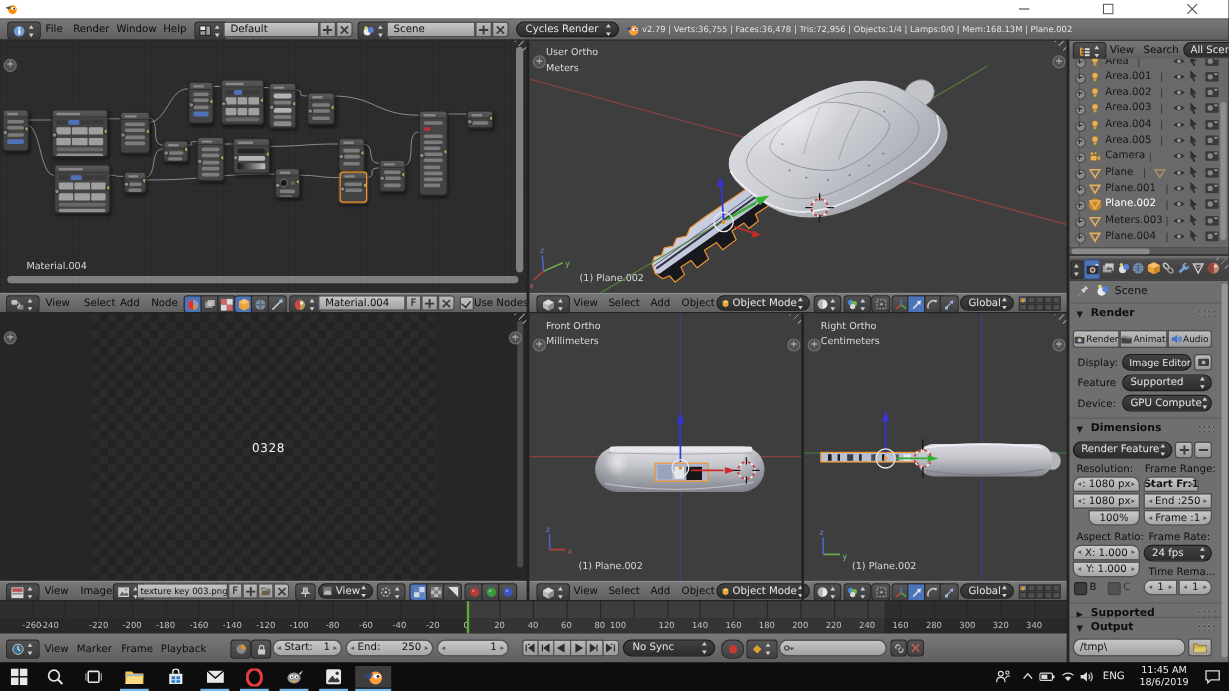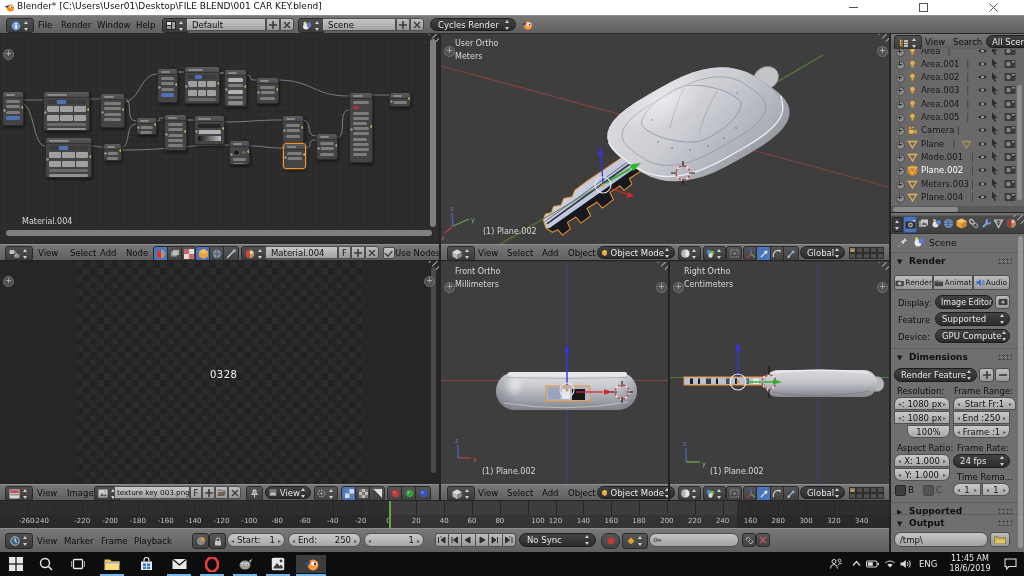--- a/index.html
+++ b/index.html
@@ -68,21 +68,20 @@
 
 <div id="root">
 
 <div class="abs titlebar">
 <svg class="abs" style="left:4px;top:2px" width="11" height="11" viewBox="0 0 11 11">
 <circle cx="6.4" cy="6" r="3.6" fill="#ff8b00"></circle>
 <ellipse cx="7.3" cy="5.1" rx="2" ry="1.3" fill="#fff"></ellipse>
 <circle cx="7.8" cy="5.2" r="0.8" fill="#1d2d57"></circle>
 <path d="M0.5 4.5 L5 3 L3.5 6 Z" fill="#2a4b8d"></path>
 </svg>
-<span class="ttl">Blender* [C:\Users\User01\Desktop\FILE BLEND\001 CAR KEY.blend]</span>
 <div class="winbtn" style="left:849px;">
 <svg width="9" height="9" viewBox="0 0 9 9" style="margin-top:3px">
           <rect x="0" y="4" width="9" height="1" fill="#555"></rect>
         </svg>
 </div>
 <div class="winbtn" style="left:919px;">
 <svg width="9" height="9" viewBox="0 0 9 9" style="margin-top:3px">
           <rect x="0.5" y="0.5" width="8" height="8" fill="none" stroke="#555" stroke-width="1"></rect>
         </svg>
 </div>
@@ -152,20 +151,21 @@
 <div class="dd" style="left:430px;top:2px;width:86px;height:13px;padding:0 4px 0 7px;">
 <span>Cycles Render</span>
 <span class="udar" style="margin-left:auto"></span>
 </div>
 <svg class="abs" style="left:521px;top:3px" width="12" height="12" viewBox="0 0 12 12">
 <circle cx="7" cy="6.5" r="4" fill="#ff9c3c"></circle>
 <ellipse cx="8" cy="5.5" rx="2.2" ry="1.4" fill="#fff"></ellipse>
 <circle cx="8.6" cy="5.6" r="0.9" fill="#1d2d57"></circle>
 <path d="M0.5 5 L5.5 3.2 L4 6.4 Z" fill="#2a4b8d"></path>
 </svg>
+<span class="menu" style="left:535px;font-size:7px;color:#e4e4e4;">v2.79 | Verts:36,755 | Faces:36,478 | Tris:72,956 | Objects:1/4 | Lamps:0/0 | Mem:168.13M | Plane.002</span>
 </div>
 
 <div class="abs" id="node-editor" style="left:0;top:33px;width:439px;height:211px;background:#2d2d2d;overflow:hidden;
 background-image:linear-gradient(#292929 1px,transparent 1px),linear-gradient(90deg,#292929 1px,transparent 1px);
 background-size:6px 6px;">
 <svg class="abs" id="node-wires" style="left:0;top:0" width="439" height="211">
         <path d="M22,67 C34,67 31,67 43,67" fill="none" stroke="#d0d0d0" stroke-width="0.8" opacity="0.6"></path>
         <path d="M22,71 C34,71 33,113 45,113" fill="none" stroke="#d0d0d0" stroke-width="0.8" opacity="0.6"></path>
         <path d="M88,66 C100,66 88,66 100,66" fill="none" stroke="#d0d0d0" stroke-width="0.8" opacity="0.6"></path>
         <path d="M90,113 C102,113 91,114 103,114" fill="none" stroke="#d0d0d0" stroke-width="0.8" opacity="0.6"></path>
@@ -1011,21 +1011,21 @@
       <span class="ticklabel" style="left: 388.5px; top: 16.5px;">0</span>
       <div class="abs" style="left: 416.34px; top: 0px; width: 1px; height: 15px; background: rgb(39, 39, 39);"></div>
       <span class="ticklabel" style="left: 416.34px; top: 16.5px;">20</span>
       <div class="abs" style="left: 444.18px; top: 0px; width: 1px; height: 15px; background: rgb(39, 39, 39);"></div>
       <span class="ticklabel" style="left: 444.18px; top: 16.5px;">40</span>
       <div class="abs" style="left: 472.02px; top: 0px; width: 1px; height: 15px; background: rgb(39, 39, 39);"></div>
       <span class="ticklabel" style="left: 472.02px; top: 16.5px;">60</span>
       <div class="abs" style="left: 499.86px; top: 0px; width: 1px; height: 15px; background: rgb(39, 39, 39);"></div>
       <span class="ticklabel" style="left: 499.86px; top: 16.5px;">80</span>
       <div class="abs" style="left: 527.7px; top: 0px; width: 1px; height: 15px; background: rgb(39, 39, 39);"></div>
-      <span class="ticklabel" style="left: 538px; top: 16.5px;">100</span>
+      <span class="ticklabel" style="left: 515px; top: 16.5px;">100</span>
       <div class="abs" style="left: 555.54px; top: 0px; width: 1px; height: 15px; background: rgb(39, 39, 39);"></div>
       <span class="ticklabel" style="left: 555.54px; top: 16.5px;">120</span>
       <div class="abs" style="left: 583.38px; top: 0px; width: 1px; height: 15px; background: rgb(39, 39, 39);"></div>
       <span class="ticklabel" style="left: 583.38px; top: 16.5px;">140</span>
       <div class="abs" style="left: 611.22px; top: 0px; width: 1px; height: 15px; background: rgb(39, 39, 39);"></div>
       <span class="ticklabel" style="left: 611.22px; top: 16.5px;">160</span>
       <div class="abs" style="left: 639.06px; top: 0px; width: 1px; height: 15px; background: rgb(39, 39, 39);"></div>
       <span class="ticklabel" style="left: 639.06px; top: 16.5px;">180</span>
       <div class="abs" style="left: 666.9px; top: 0px; width: 1px; height: 15px; background: rgb(39, 39, 39);"></div>
       <span class="ticklabel" style="left: 666.9px; top: 16.5px;">200</span>
@@ -1414,21 +1414,21 @@
         </span>
       </div>
       <div class="olrow" style="top: 101.9px;">
         <span style="position: absolute; left: 8px; top: 5px; width: 1px; height: 13px; background: rgb(85, 85, 85);"></span>
         <span style="position: absolute; left: 5px; top: 3px; width: 7px; height: 7px; border-radius: 50%; background: rgb(138, 138, 138); border: 0.5px solid rgb(74, 74, 74);"></span>
         <span style="position: absolute; left: 6.5px; top: 6px; width: 4px; height: 1px; background: rgb(51, 51, 51);"></span>
         <span style="position: absolute; left: 8px; top: 4.5px; width: 1px; height: 4px; background: rgb(51, 51, 51);"></span>
         <svg width="11" height="11" viewBox="0 0 11 11" style="position: absolute; left: 16px; top: 1px;">
           <path d="M1.5 2.5 H9.5 L5.5 9 Z" fill="none" stroke="#e8b05a" stroke-width="1.3"></path>
         </svg>
-        <span class="lbl">Mode.001</span>
+        <span class="lbl">Plane.001</span>
         <span class="bar" style="left: 80.3px;">|</span>
         <span style="position: absolute; left: 86px; top: 1px;">
           <svg width="11" height="10" viewBox="0 0 11 10">
             <path d="M0.8 5 Q5.5 1 10.2 5 Q5.5 9 0.8 5 Z" fill="#2e2e2e"></path>
             <circle cx="5.5" cy="5" r="1.6" fill="#999"></circle>
           </svg>
         </span>
         <span style="position: absolute; left: 99px; top: 0.5px;">
           <svg width="9" height="11" viewBox="0 0 9 11">
             <path d="M2 0.5 L7.5 6 H4.8 L6 9.5 L4.5 10 L3.3 6.6 L2 8 Z" fill="#2e2e2e"></path>
@@ -1686,21 +1686,21 @@
 <span class="plabel" style="left:63px;top:173px;">Frame Range:</span>
 <div class="pstep" style="left:3px;top:184px;width:56px;height:13px;border-radius:7px 7px 0 0;">
 <span>: 1080 px</span>
 </div>
 <div class="pstep" style="left:3px;top:198px;width:56px;height:13px;border-radius:0;">
 <span>: 1080 px</span>
 </div>
 <div class="pstep noar" style="left:16px;top:212px;width:43px;height:13px;border-radius:0 0 7px 7px;">
 <span>100%</span>
 </div>
-<div class="pstep" style="left:62px;top:184px;width:63px;height:13px;border-radius:7px 7px 0 0;">
+<div class="pstep" style="left:62px;top:184px;width:46px;height:13px;border-radius:7px 7px 0 0;font-weight:bold;">
 <span>Start Fr:1</span>
 </div>
 <div class="pstep" style="left:62px;top:198px;width:57px;height:13px;border-radius:0;">
 <span>End :250</span>
 </div>
 <div class="pstep" style="left:62px;top:212px;width:57px;height:13px;border-radius:0 0 7px 7px;">
 <span>Frame :1</span>
 </div>
 <span class="plabel" style="left:6px;top:230px;">Aspect Ratio:</span>
 <span class="plabel" style="left:66px;top:230px;">Frame Rate:</span>

